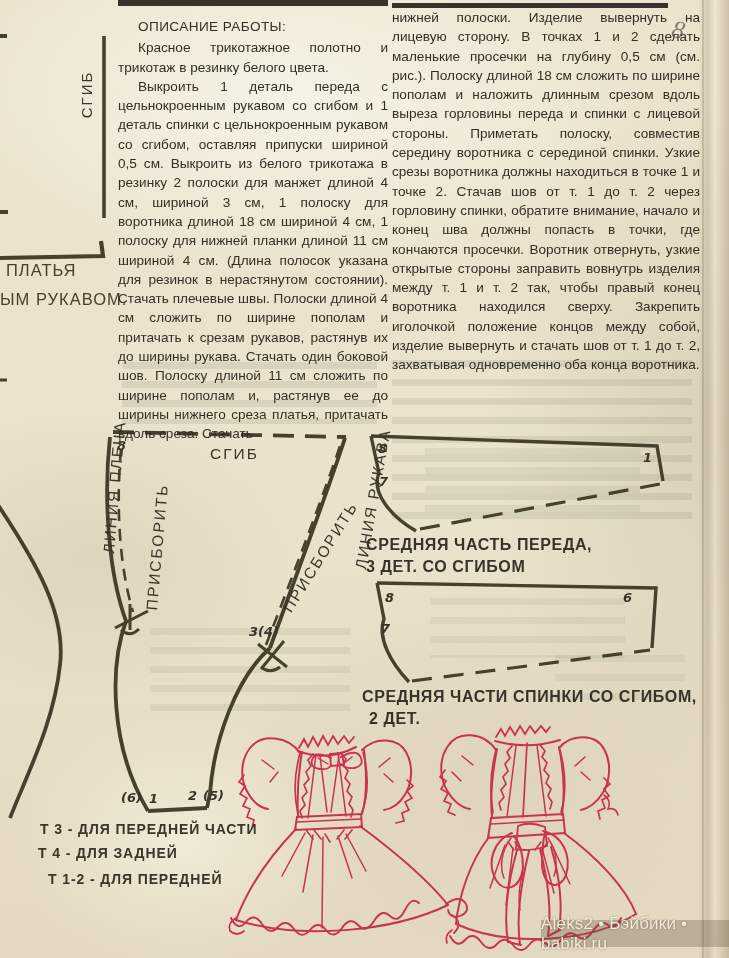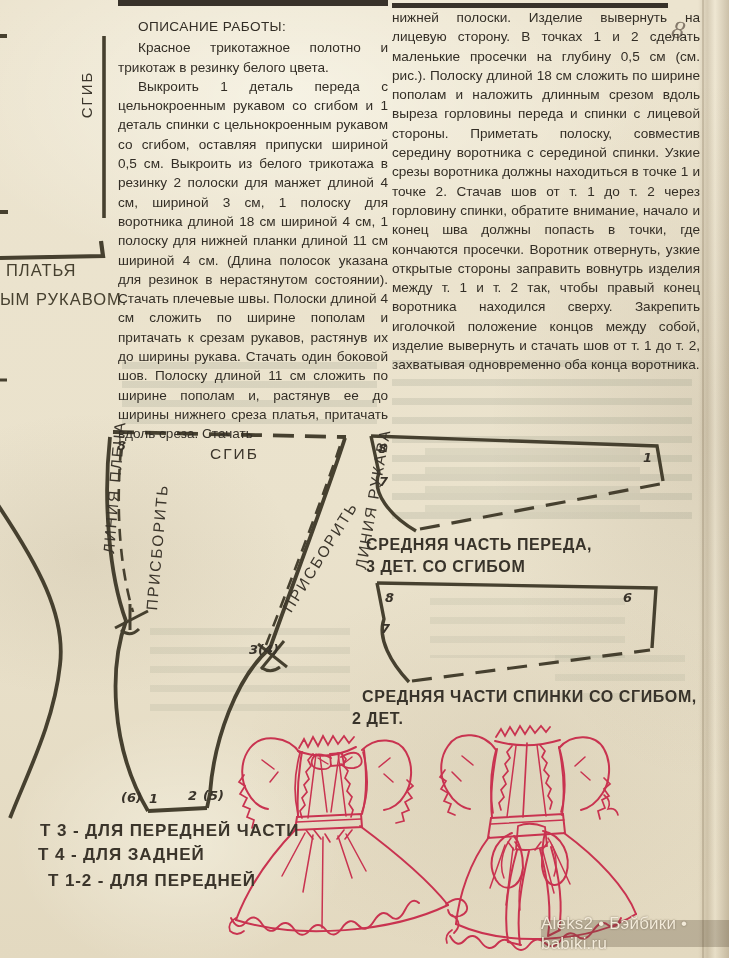--- a/index.html
+++ b/index.html
@@ -17,21 +17,21 @@
   .abs{position:absolute;}
   .bodytxt{font-size:13.6px;line-height:19.3px;text-align:justify;color:#332e26;}
   .bodytxt p{margin:0;}
   .indent{text-indent:20px;}
   .heading{margin-top:9px !important;margin-bottom:2px !important;letter-spacing:0.4px;}
   .lbl{position:absolute;white-space:nowrap;color:#3c362c;}
   .diag{font-size:15.5px;letter-spacing:2px;}
   .rot{transform-origin:center center;}
   .num{position:absolute;font-family:"DejaVu Sans",sans-serif;font-style:italic;font-weight:bold;font-size:13px;color:#39332a;white-space:nowrap;}
   .cap{position:absolute;font-weight:600;font-size:16px;letter-spacing:0.6px;color:#38332a;white-space:nowrap;}
-  .leg{position:absolute;font-weight:600;font-size:17px;letter-spacing:0.9px;color:#3b352b;white-space:nowrap;}
+  .leg{position:absolute;font-weight:600;font-size:14px;letter-spacing:0.9px;color:#3b352b;white-space:nowrap;}
   .bar{position:absolute;background:#38322a;}
   .ghost{position:absolute;background:repeating-linear-gradient(180deg,rgba(122,132,112,0.16) 0 7px,rgba(122,132,112,0) 7px 19px);filter:blur(0.7px);pointer-events:none;}
   .edgecrease{position:absolute;top:0;right:0;width:31px;height:958px;pointer-events:none;
     background:linear-gradient(90deg,rgba(0,0,0,0) 0%,rgba(124,104,74,0.20) 30%,rgba(245,238,220,0.25) 55%,rgba(120,100,70,0.28) 100%);}
   .creaseline{position:absolute;top:0;left:702px;width:2px;height:958px;background:rgba(110,92,64,0.22);pointer-events:none;}
   #watermark{
     position:absolute;left:541px;top:920px;width:188px;height:27px;
     background:rgba(92,78,60,0.30);
     display:flex;align-items:center;justify-content:center;
     font-size:17px;letter-spacing:0.2px;color:#f3ebda;text-shadow:0 0 2px rgba(70,55,40,0.6);
@@ -210,37 +210,37 @@
   <div class="abs bodytxt" style="left:392px;top:8px;width:308px;">
     <p>нижней полоски. Изделие вывернуть на лицевую сторону. В точках 1 и 2 сделать маленькие просечки на глубину 0,5 см (см. рис.). Полоску длиной 18 см сложить по ширине пополам и наложить длинным срезом вдоль выреза горловины переда и спинки с лицевой стороны. Приметать полоску, совместив середину воротника с серединой спинки. Узкие срезы воротника должны находиться в точке 1 и точке 2. Стачав шов от т. 1 до т. 2 через горловину спинки, обратите внимание, начало и конец шва должны попасть в точки, где кончаются просечки. Воротник отвернуть, узкие открытые стороны заправить вовнутрь изделия между т. 1 и т. 2 так, чтобы правый конец воротника находился сверху. Закрепить иголочкой положение концов между собой, изделие вывернуть и стачать шов от т. 1 до т. 2, захватывая одновременно оба конца воротника.</p>
   </div>
 
   <div class="lbl diag" style="left:210px;top:445px;">СГИБ</div>
   <div class="lbl diag rot" style="left:48px;top:478px;transform:rotate(-85deg);">ЛИНИЯ ПЛЕЧА</div>
   <div class="lbl diag rot" style="left:94px;top:538px;transform:rotate(-85deg);">ПРИСБОРИТЬ</div>
   <div class="lbl diag rot" style="left:257px;top:548px;transform:rotate(-58deg);">ПРИСБОРИТЬ</div>
   <div class="lbl diag rot" style="left:302px;top:490px;transform:rotate(-80deg);">ЛИНИЯ РУКАВА</div>
   <div class="num" style="left:117px;top:438px;">8</div>
-  <div class="num" style="left:249px;top:642px;">3(4)</div>
+  <div class="num" style="left:249px;top:624px;">3(4)</div>
   <div class="num" style="left:121px;top:790px;">(6)</div>
   <div class="num" style="left:149px;top:791px;">1</div>
   <div class="num" style="left:188px;top:788px;">2</div>
   <div class="num" style="left:203px;top:788px;">(5)</div>
 
   <div class="num" style="left:378px;top:441px;">8</div>
   <div class="num" style="left:643px;top:450px;">1</div>
   <div class="num" style="left:379px;top:474px;">7</div>
   <div class="cap" style="left:366px;top:536px;">СРЕДНЯЯ ЧАСТЬ ПЕРЕДА,</div>
   <div class="cap" style="left:366px;top:558px;">3 ДЕТ. СО СГИБОМ</div>
 
   <div class="num" style="left:385px;top:590px;">8</div>
   <div class="num" style="left:623px;top:590px;">6</div>
   <div class="num" style="left:381px;top:621px;">7</div>
   <div class="cap" style="left:362px;top:688px;">СРЕДНЯЯ ЧАСТИ СПИНКИ СО СГИБОМ,</div>
-  <div class="cap" style="left:352px;top:710px;">2 ДЕТ.</div>
+  <div class="cap" style="left:369px;top:710px;">2 ДЕТ.</div>
 
   <div class="leg" style="left:40px;top:821px;">Т 3 - ДЛЯ ПЕРЕДНЕЙ ЧАСТИ</div>
   <div class="leg" style="left:38px;top:845px;">Т 4 - ДЛЯ ЗАДНЕЙ</div>
   <div class="leg" style="left:48px;top:871px;">Т 1-2 - ДЛЯ ПЕРЕДНЕЙ</div>
 
   <div class="edgecrease"></div>
   <div class="creaseline"></div>
 
   <div id="watermark">Aleks2 • Бэйбики • babiki.ru</div>
 </div>

